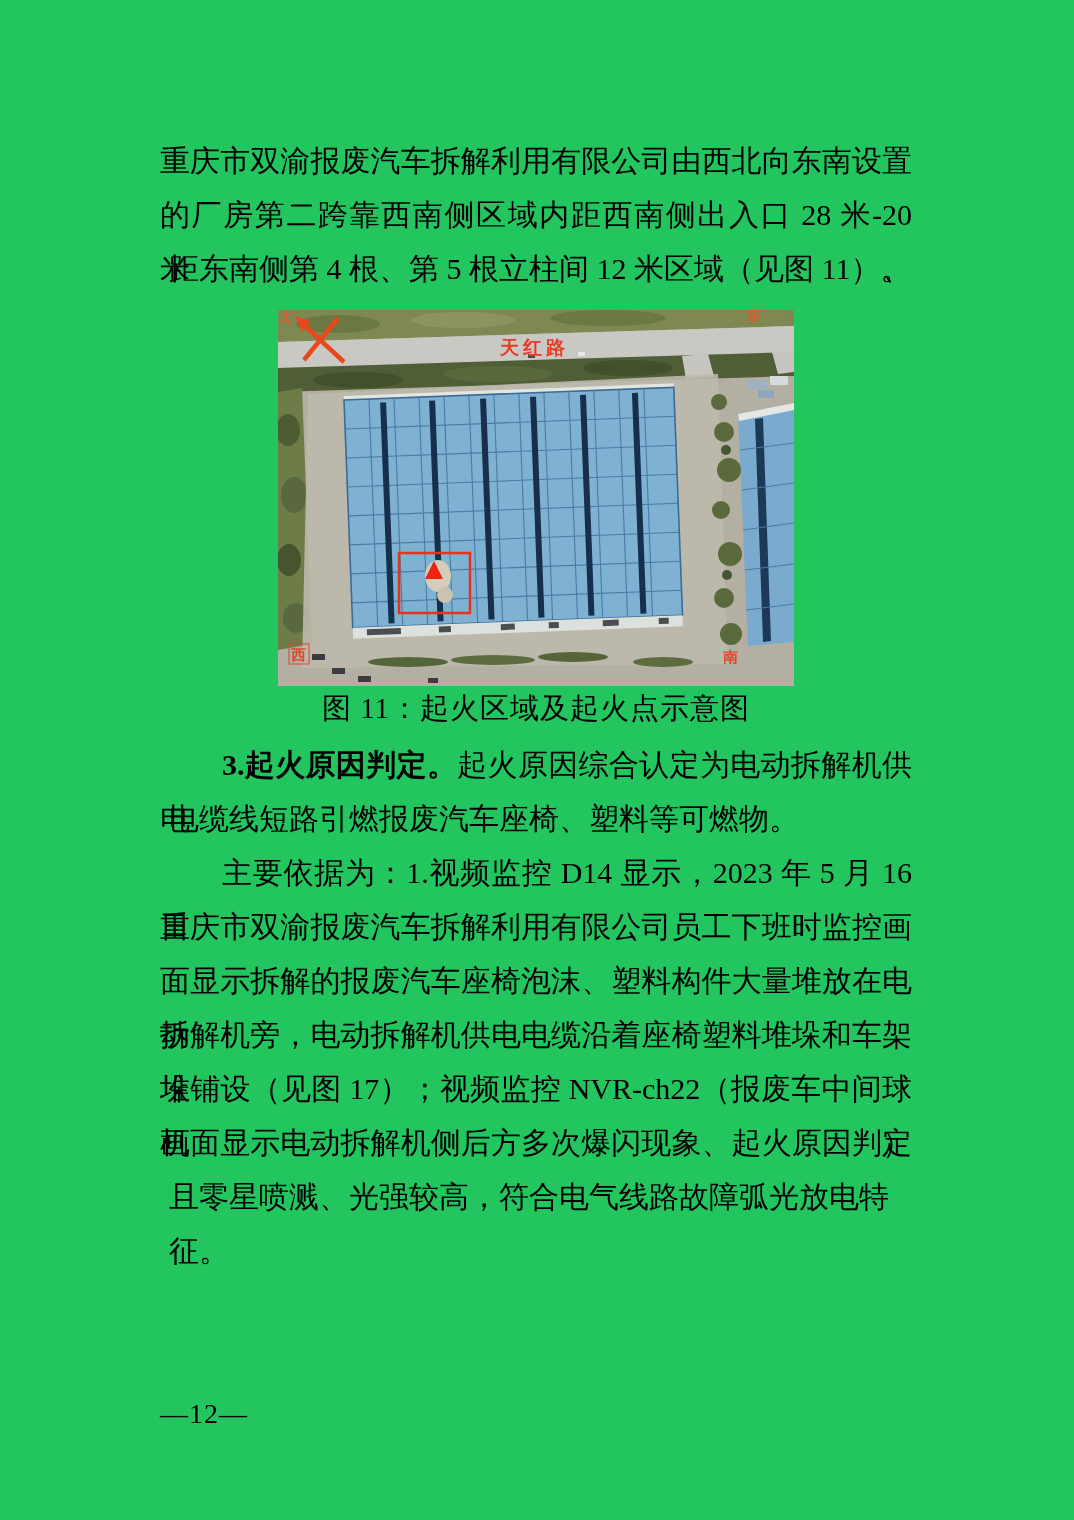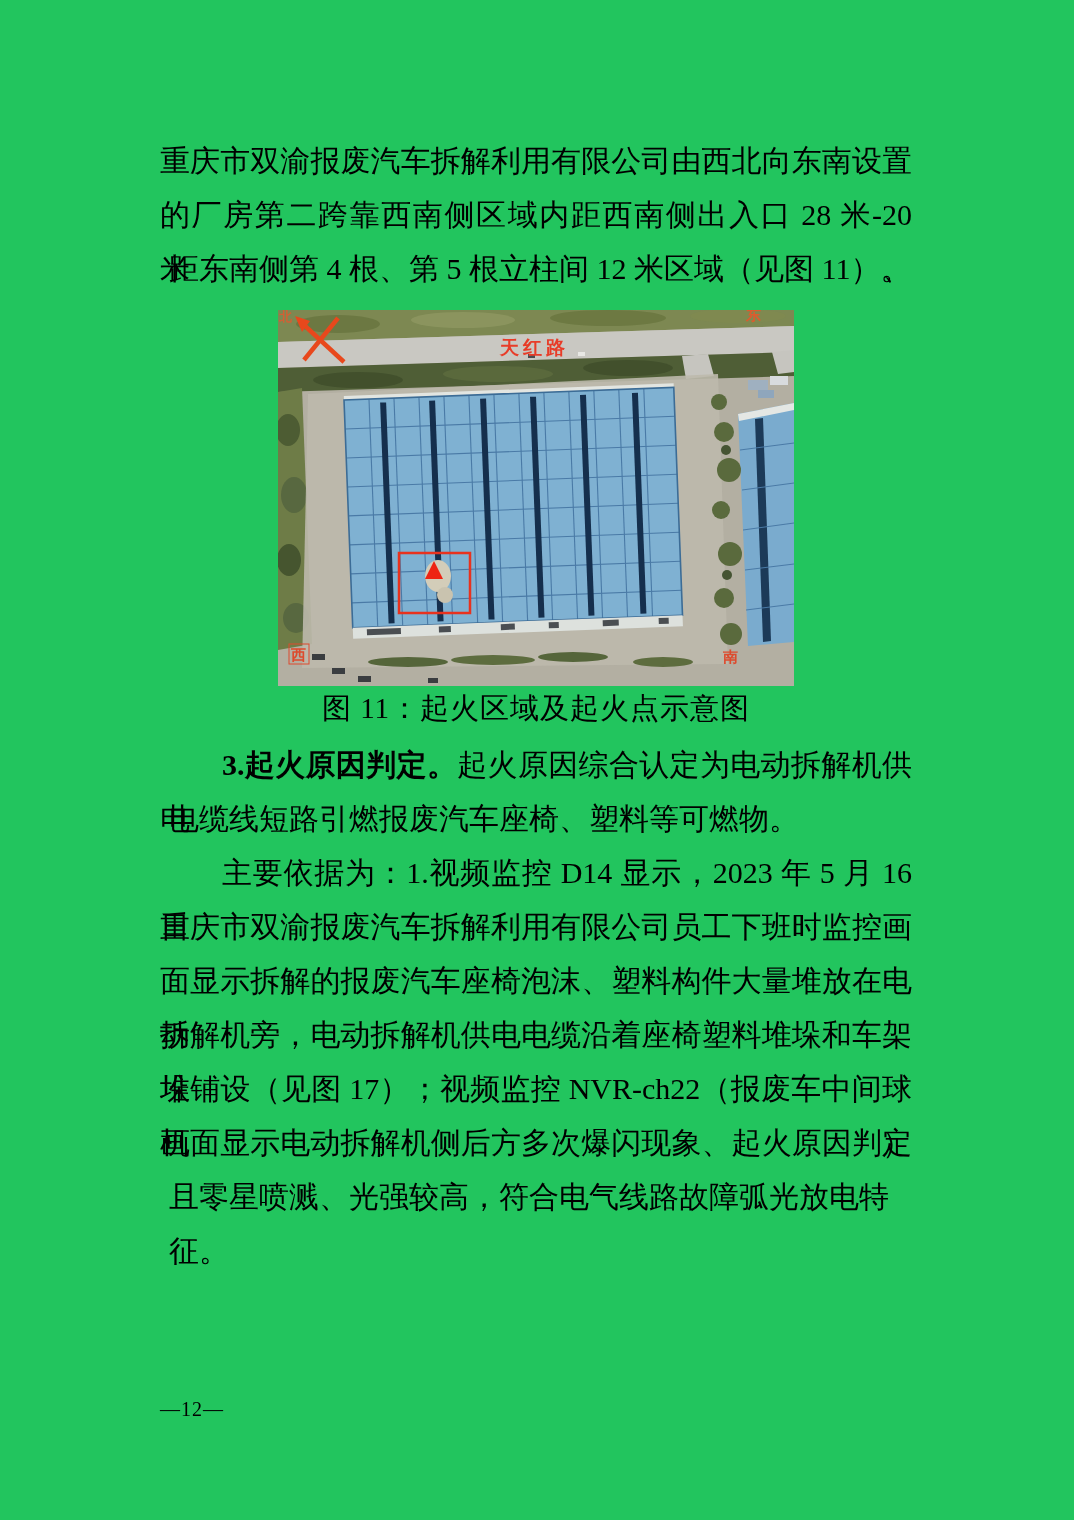--- a/index.html
+++ b/index.html
@@ -16,21 +16,21 @@
   .line.last { text-align:left; text-align-last:left;margin-left:9px; }
   .indent2 { text-indent:62px; }
   .lead-bold { font-weight:bold; }
   .figure { margin:14px 0 0 118px; width:516px; }
   .figure svg { display:block; }
   .caption {
     font-size:29px; height:40px; line-height:40px;
     text-align:center; text-align-last:center; letter-spacing:1px; margin-top:2px;
   }
   .p2 { margin-top:10px; }
-  .pagenum { position:absolute; left:160px; top:1398px; font-size:20px; letter-spacing:1px; }
+  .pagenum { position:absolute; left:160px; top:1398px; font-size:28px; letter-spacing:1px; }
   svg text { font-family:"Liberation Sans","DejaVu Sans",sans-serif; font-weight:bold; }
 </style>
 </head>
 <body>
 
 <div class="page">
 
   <div class="text-col">
 
     <div>

